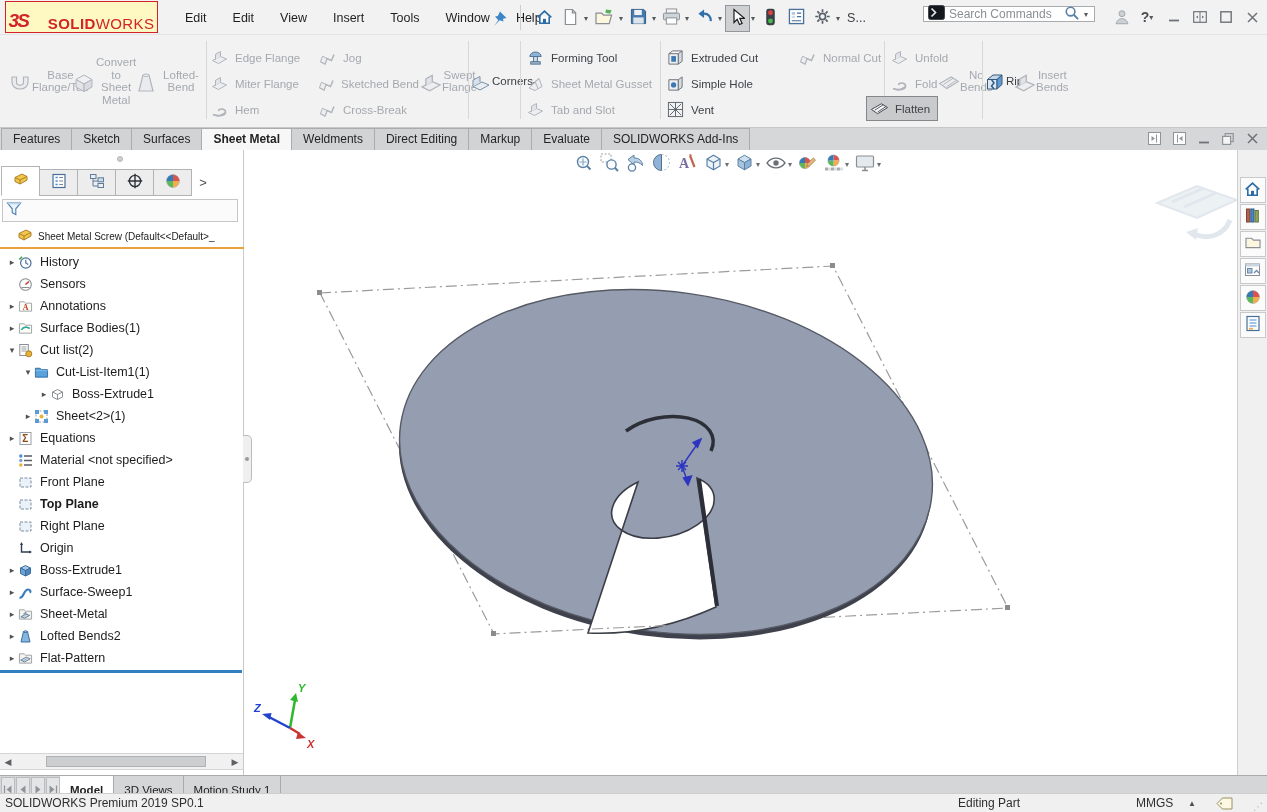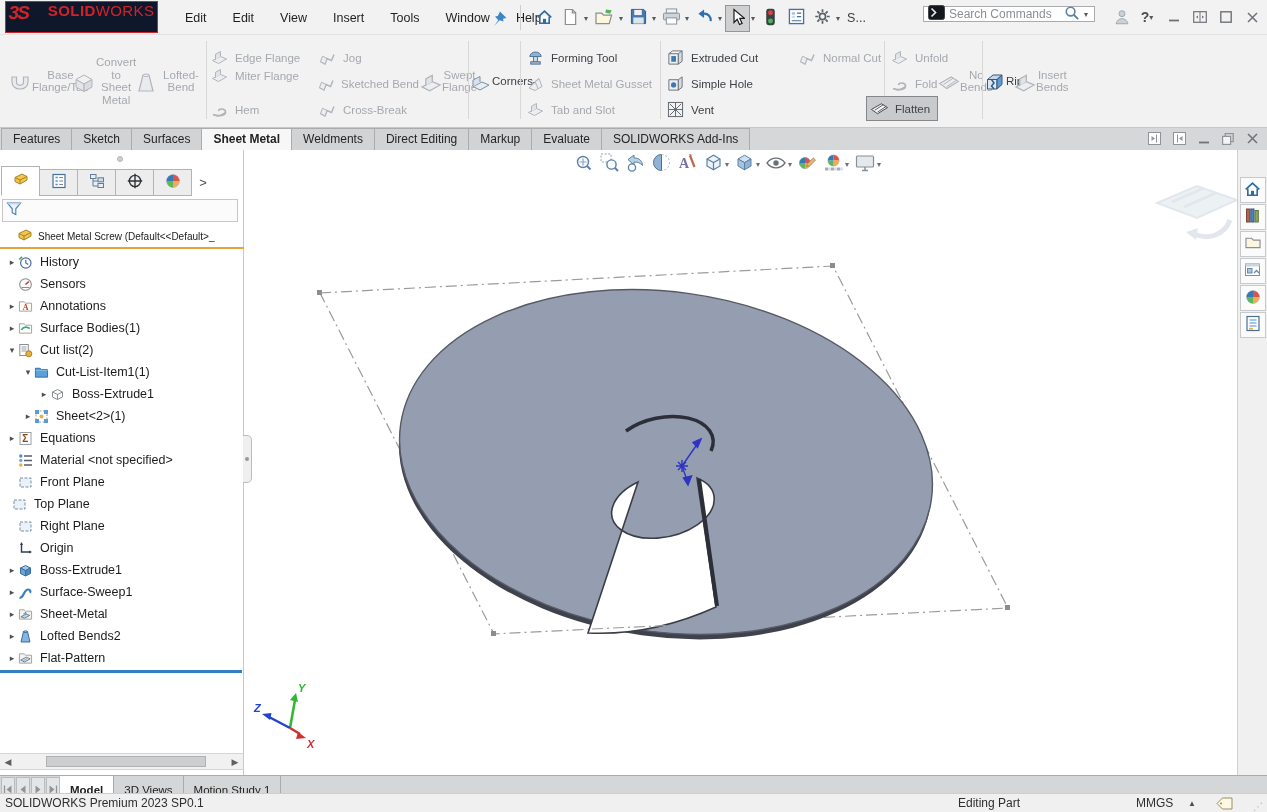--- a/index.html
+++ b/index.html
@@ -2,22 +2,22 @@
 <html><head>
 <meta charset="utf-8">
 <style>
   *{box-sizing:border-box;margin:0;padding:0;user-select:none}
   html,body{width:1267px;height:812px;background:#888}
   #app{position:relative;width:1267px;height:812px;background:#fff;
        font-family:"Liberation Sans",sans-serif;font-size:12px;color:#222;overflow:hidden}
 
   
   #titlebar{position:absolute;left:0;top:0;width:1267px;height:35px;background:#f2f2f3;border-bottom:1px solid #e3e3e4}
-  #logo{position:absolute;left:5px;top:1px;width:153px;height:32px;display:flex;align-items:flex-start;justify-content:center;
-        gap:20px;border:1px solid #d2232a;background:#0f172a}
+  #logo{position:absolute;left:5px;top:1px;width:153px;height:32px;display:flex;align-items:flex-end;justify-content:center;
+        gap:20px;border:1px solid #d2232a;background:#fef9c3}
   #logo .mark{font-weight:bold;font-style:italic;font-size:19px;color:#d2232a;letter-spacing:-2px}
   #logo .word{font-size:15px;color:#d2232a;letter-spacing:.4px}
   #logo .word b{font-weight:bold}
   #menubar{position:absolute;left:172px;top:0;height:35px;display:flex;align-items:center}
   .menu-item{padding:0 13px;line-height:34px;font-size:12.5px;color:#1f1f1f;cursor:default}
   #pinbtn{position:absolute;left:488px;top:7px;width:22px;height:22px;display:flex;align-items:center;justify-content:center}
   #tb-sep1{position:absolute;left:520px;top:5px;width:1px;height:25px;background:#cdcdcd}
   #qat{position:absolute;left:532px;top:4px;height:28px;display:flex;align-items:center;gap:1px}
   .qbtn{display:flex;align-items:center;justify-content:center;height:27px;min-width:25px;padding:0 2px;border:1px solid transparent}
   .qbtn.pressed{background:#cfd0d2;border:1px solid #93969a}
@@ -279,21 +279,21 @@
     <div class="rdiv" style="left:206px"></div>
     <div class="rbtn disabled" style="left:210px;top:10px;width:106px">
         <span class="ric">
           <svg width="17" height="17" viewBox="0 0 17 17">
             <path d="M1.5 11.5l6 3 8-4.5-6-2.5z" fill="#eceef0" stroke="#b1b5bb"></path>
             <path d="M9.5 7.5v-5l-5 2.8v5.4" fill="#e0e3e7" stroke="#b1b5bb"></path>
           </svg>
         </span>
         <span class="lbl">Edge Flange</span>
       </div>
-    <div class="rbtn disabled" style="left:210px;top:28px;width:106px">
+    <div class="rbtn disabled" style="left:210px;top:36px;width:106px">
         <span class="ric">
           <svg width="17" height="17" viewBox="0 0 17 17">
             <path d="M1.5 11.5l6 3 8-4.5-6-2.5z" fill="#eceef0" stroke="#b1b5bb"></path>
             <path d="M9.5 7.5v-5l-5 2.8v5.4" fill="#e0e3e7" stroke="#b1b5bb"></path>
           </svg>
         </span>
         <span class="lbl">Miter Flange</span>
       </div>
     <div class="rbtn disabled" style="left:210px;top:62px;width:106px">
         <span class="ric">
@@ -680,21 +680,21 @@
         </div>
         <div class="trow" style="padding-left: 6px;">
           <span class="arrow"></span>
           <span class="ticon">
             <svg width="15" height="15" viewBox="0 0 15 15">
               <rect x="2" y="3" width="11" height="9" fill="#eaf1f8" stroke="#7c8ea4" stroke-dasharray="3 1.5"></rect>
             </svg>
           </span>
           <span>Front Plane</span>
         </div>
-        <div class="trow" style="padding-left: 0;">
+        <div class="trow" style="padding-left: 6px; font-weight: bold;">
           <span class="arrow"></span>
           <span class="ticon">
             <svg width="15" height="15" viewBox="0 0 15 15">
               <rect x="2" y="3" width="11" height="9" fill="#eaf1f8" stroke="#7c8ea4" stroke-dasharray="3 1.5"></rect>
             </svg>
           </span>
           <span>Top Plane</span>
         </div>
         <div class="trow" style="padding-left: 6px;">
           <span class="arrow"></span>
@@ -994,21 +994,21 @@
             <path d="M1.5.5 6.5 4.5 1.5 8.5z" fill="#8f9499"></path>
             <path d="M8.5.5v8" stroke="#8f9499" stroke-width="1.3"></path>
           </svg></span>
       </span>
       <span class="btab active">Model</span>
       <span class="btab">3D Views</span>
       <span class="btab">Motion Study 1</span>
     </div>
 
   <div id="statusbar">
-    <span id="sb-left">SOLIDWORKS Premium 2023 SP0.1</span>
+    <span id="sb-left">SOLIDWORKS Premium 2019 SP0.1</span>
     <span id="sb-mode">Editing Part</span>
     <span id="sb-units">MMGS</span>
     <span id="sb-caret">▲</span>
     <span id="sb-tag"><svg width="17" height="13" viewBox="0 0 17 13">
           <path d="M1 6.5 6.5 1h9.5v11H6.5z" fill="#fdf8e3" stroke="#9a8f5f"></path>
           <circle cx="5" cy="6.5" r="1.1" fill="#9a8f5f"></circle>
         </svg></span>
     <span id="sb-grip">⋰</span>
   </div>
 

